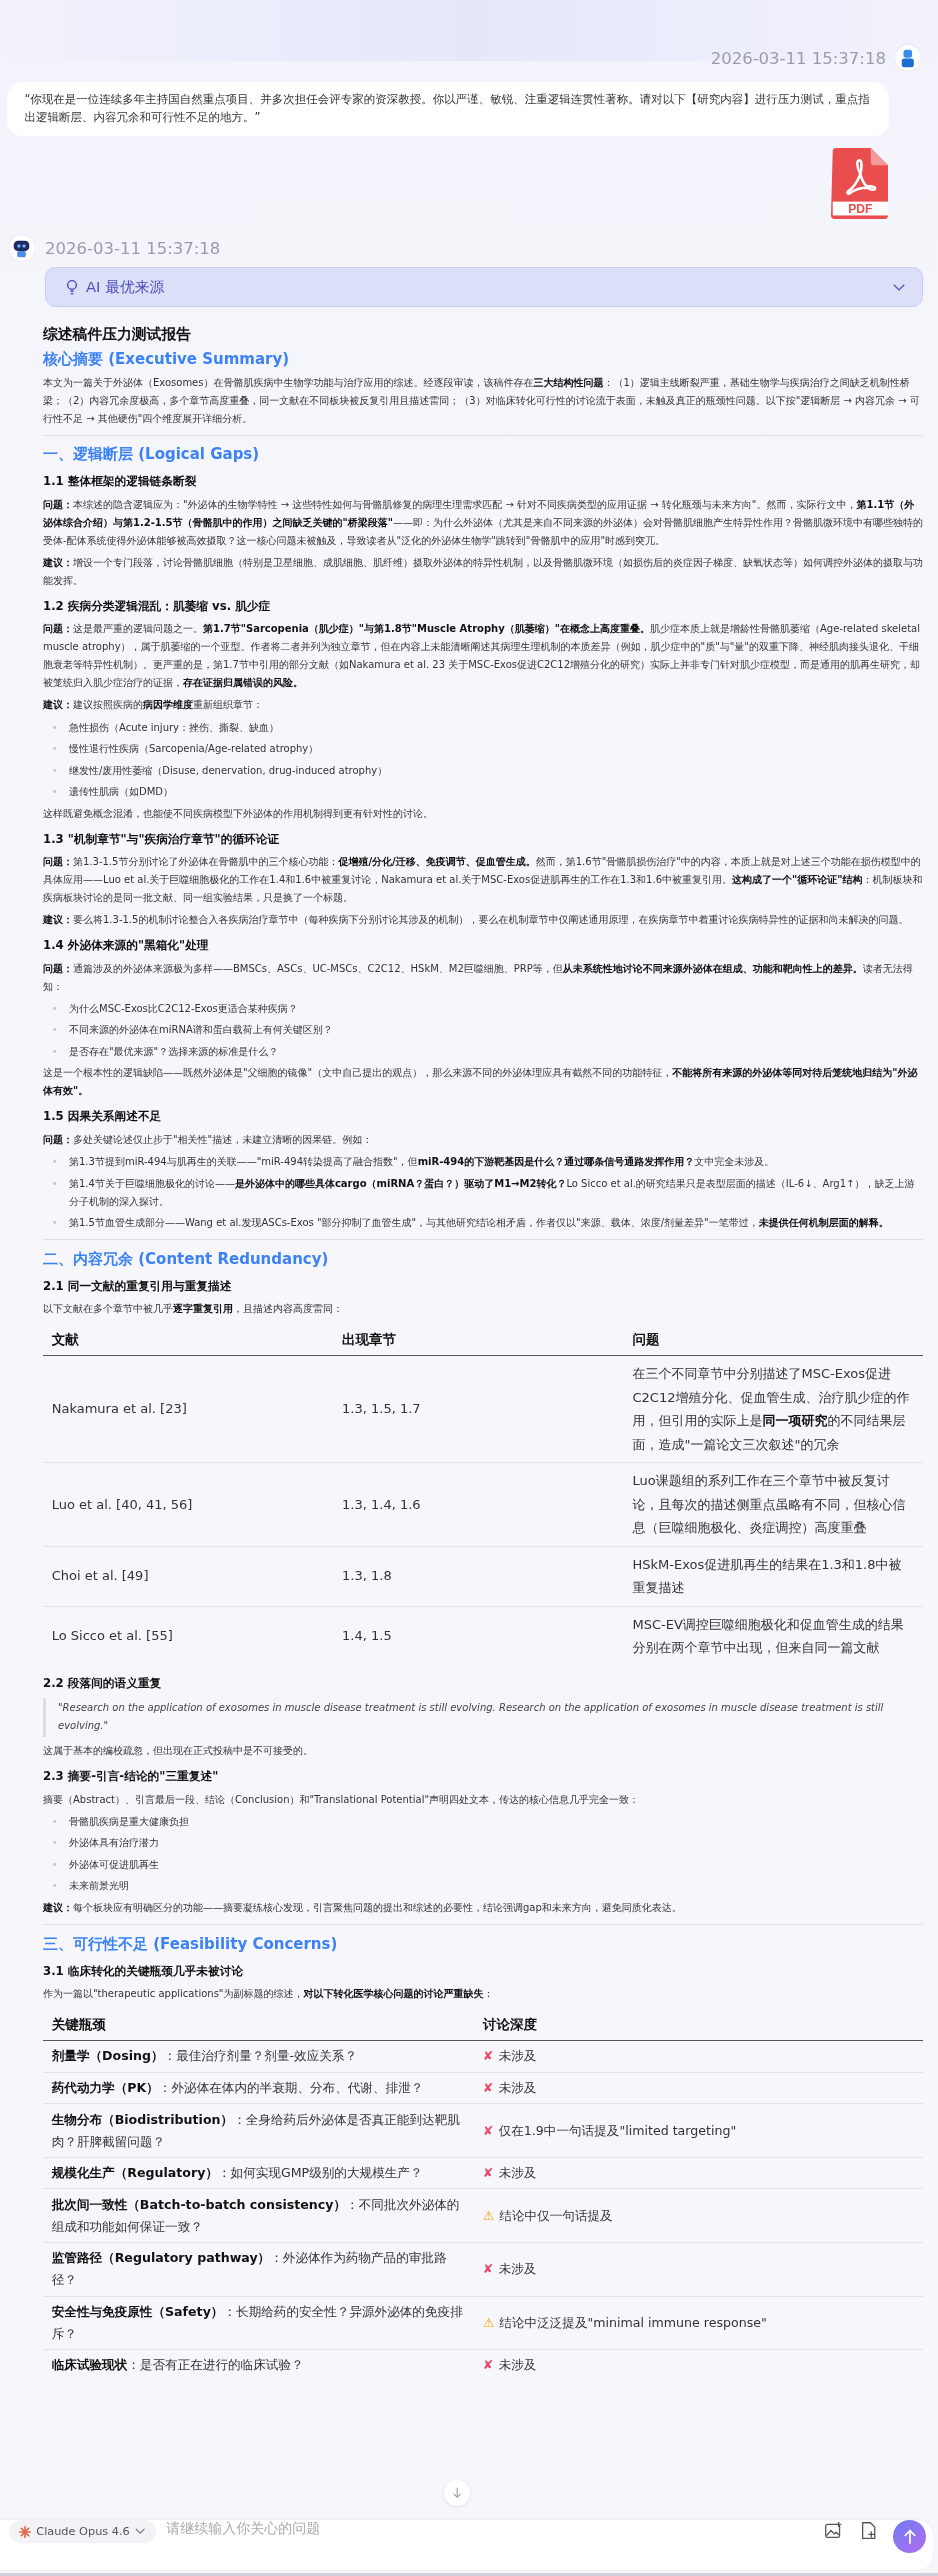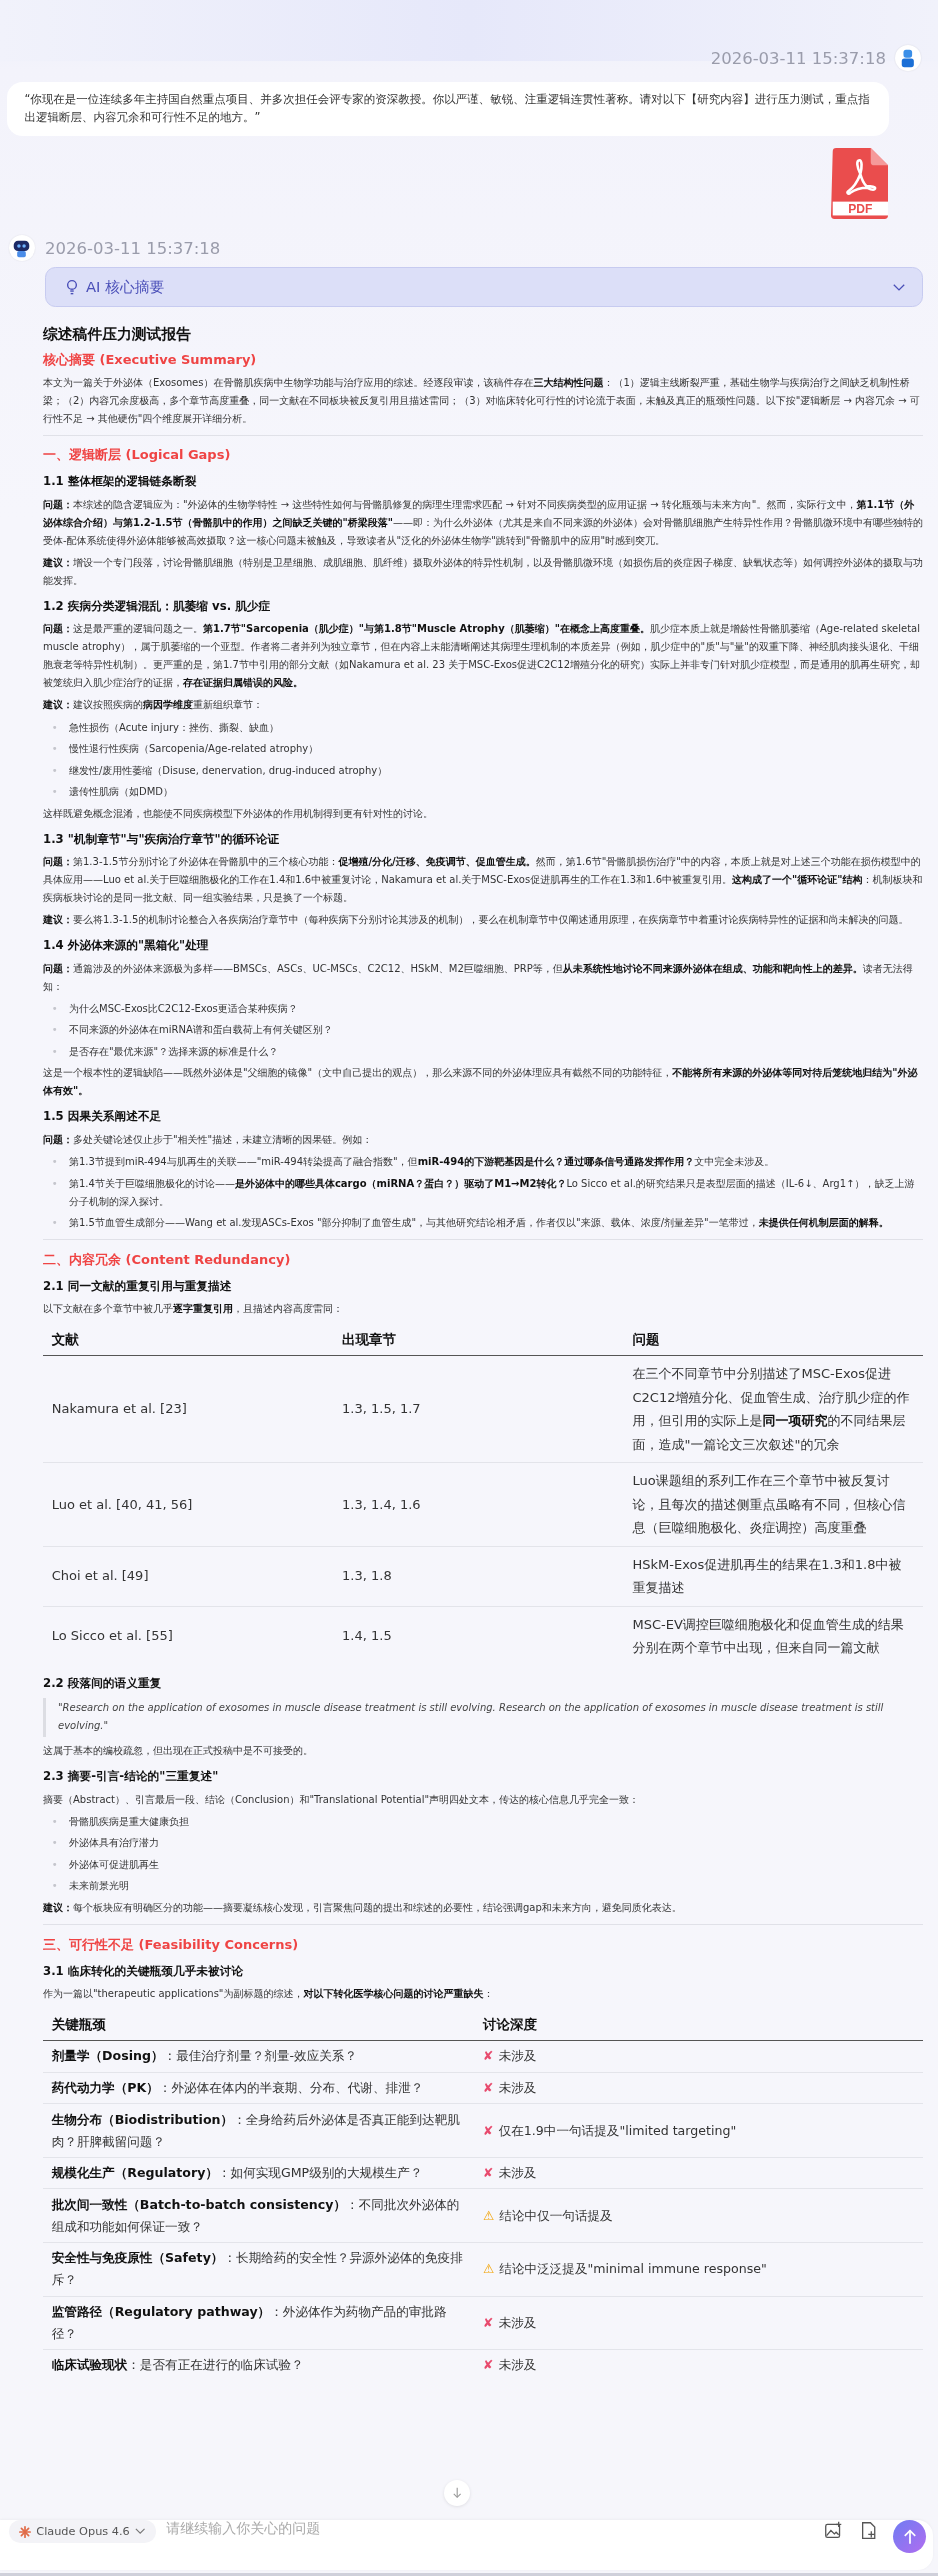--- a/index.html
+++ b/index.html
@@ -15,21 +15,21 @@
   .timestamp { font-size:16.5px; color:#9a9cab; }
   .avatar { width:26px; height:26px; border-radius:50%; background:#fff; box-shadow:0 0 1.7px rgba(0,0,0,.12); display:flex; align-items:center; justify-content:center; }
   .user-msg { position:absolute; left:7px; top:82px; width:882px; height:54px; background:#fff; border-radius:15.6px; padding:7.8px 17.4px; font-size:11.5px; line-height:18px; color:#333; }
   .pdf-icon { position:absolute; left:831px; top:148px; width:57px; height:71px; }
   .ai-meta { position:absolute; left:8.7px; top:235px; display:flex; align-items:center; gap:10.4px; }
   .bot-avatar { width:26px; height:26px; border-radius:50%; background:#fff; display:flex; align-items:center; justify-content:center; box-shadow:0 0 1.7px rgba(0,0,0,.1);}
   .thinking { position:absolute; left:45px; top:267px; width:878px; height:40px; border-radius:10.4px; background:#dcdff8; border:0.9px solid #c7cbf0; display:flex; align-items:center; padding:0 15.6px 0 19px; cursor:pointer; }
   .thinking .label { font-size:14.8px; color:#4a4fb8; margin-left:7px; flex:1; }
   .content { position:absolute; left:43px; top:323px; width:880px; font-size:10px; line-height:18px; color:#333; }
   .content h1 { font-size:14.8px; font-weight:bold; color:#111; margin:0 0 3.5px; line-height:22.6px; }
-  .content h2 { font-size:13px; font-weight:bold; color:#ef4444; margin:0 0 3.5px; line-height:21px; }
+  .content h2 { font-size:15px; font-weight:bold; color:#3b82f6; margin:0 0 3.5px; line-height:21px; }
   .content h3 { font-size:11.7px; font-weight:bold; color:#111; margin:7px 0 4.3px; line-height:19px; }
   .content p { margin:0 0 4.3px; }
   .content b { color:#111; }
   .content hr { border:none; border-top:0.9px solid #e0e1e8; margin:7px 0 8.7px; }
   .content ul { list-style:none; margin:0 0 3.5px; }
   .content li { position:relative; padding-left:26px; margin-bottom:3.5px; }
   .content li::before { content:"•"; position:absolute; left:8.7px; color:#c4c5cc; }
   .tbl { width:100%; border-collapse:collapse; margin:5.2px 0 8.7px; font-size:13px; }
   .tbl th { text-align:left; font-weight:bold; color:#111; padding:7px 8.7px; border-bottom:1.7px solid #555; font-size:13.5px; }
   .tbl td { padding:6px 8.7px; border-bottom:0.9px solid #e3e4ea; vertical-align:middle; line-height:23.5px; color:#333; }
@@ -83,21 +83,21 @@
   </span>
   <span class="timestamp">2026-03-11 15:37:18</span>
 </div>
 
 <div class="thinking">
   <svg width="14" height="17.4" viewBox="0 0 16 20">
       <circle cx="8" cy="8" r="5" fill="none" stroke="#4a4fb8" stroke-width="1.6"></circle>
       <line x1="6" y1="15" x2="10" y2="15" stroke="#4a4fb8" stroke-width="1.6"></line>
       <line x1="6.5" y1="18" x2="9.5" y2="18" stroke="#4a4fb8" stroke-width="1.6"></line>
     </svg>
-  <span class="label">AI 核心摘要</span>
+  <span class="label">AI 最优来源</span>
   <svg width="14" height="8.7" viewBox="0 0 16 10">
       <polyline points="2,2 8,8 14,2" fill="none" stroke="#4a4fb8" stroke-width="1.5"></polyline>
     </svg>
 </div>
 
 <div class="content">
   <h1>综述稿件压力测试报告</h1>
   <h2>核心摘要 (Executive Summary)</h2>
   <p><span>本文为一篇关于外泌体（Exosomes）在骨骼肌疾病中生物学功能与治疗应用的综述。经逐段审读，该稿件存在</span><b>三大结构性问题</b><span>：（1）逻辑主线断裂严重，基础生物学与疾病治疗之间缺乏机制性桥梁；（2）内容冗余度极高，多个章节高度重叠，同一文献在不同板块被反复引用且描述雷同；（3）对临床转化可行性的讨论流于表面，未触及真正的瓶颈性问题。以下按"逻辑断层 → 内容冗余 → 可行性不足 → 其他硬伤"四个维度展开详细分析。</span></p>
   <hr>
@@ -224,26 +224,26 @@
         </tr>
       <tr>
           <td><b>规模化生产（Regulatory）</b><span>：如何实现GMP级别的大规模生产？</span></td>
           <td><span class="x-mark">✘</span><span>未涉及</span></td>
         </tr>
       <tr>
           <td><b>批次间一致性（Batch-to-batch consistency）</b><span>：不同批次外泌体的组成和功能如何保证一致？</span></td>
           <td><span class="warn-mark">⚠</span><span>结论中仅一句话提及</span></td>
         </tr>
       <tr>
+          <td><b>监管路径（Regulatory pathway）</b><span>：外泌体作为药物产品的审批路径？</span></td>
+          <td><span class="x-mark">✘</span><span>未涉及</span></td>
+        </tr>
+      <tr>
           <td><b>安全性与免疫原性（Safety）</b><span>：长期给药的安全性？异源外泌体的免疫排斥？</span></td>
           <td><span class="warn-mark">⚠</span><span>结论中泛泛提及"minimal immune response"</span></td>
-        </tr>
-      <tr>
-          <td><b>监管路径（Regulatory pathway）</b><span>：外泌体作为药物产品的审批路径？</span></td>
-          <td><span class="x-mark">✘</span><span>未涉及</span></td>
         </tr>
       <tr>
           <td><b>临床试验现状</b><span>：是否有正在进行的临床试验？</span></td>
           <td><span class="x-mark">✘</span><span>未涉及</span></td>
         </tr>
     </tbody>
   </table>
 </div>
 
 <div class="scroll-down">

